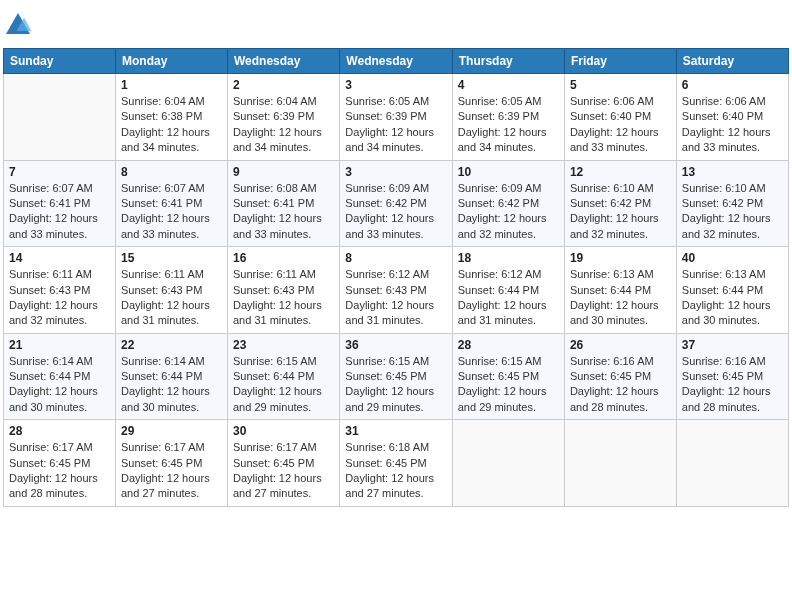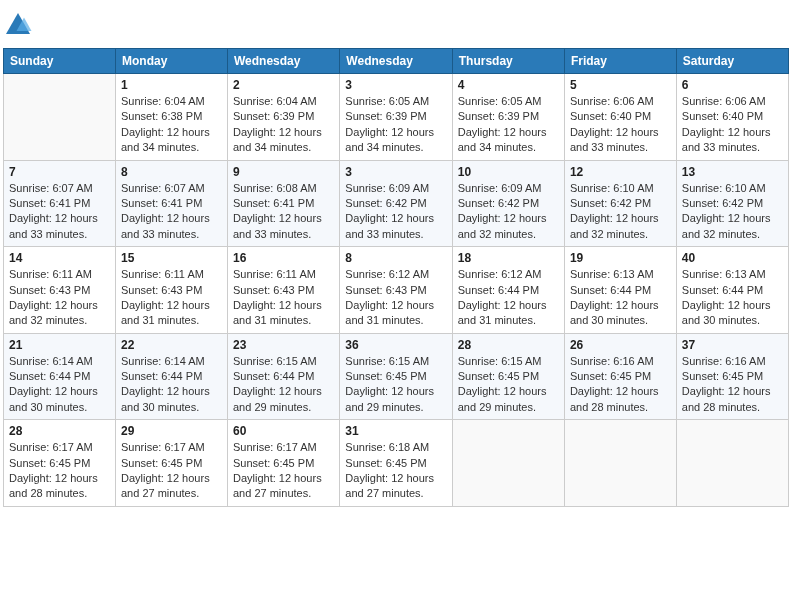--- a/index.html
+++ b/index.html
@@ -250,21 +250,21 @@
         <tr>
           <td>
             <span class="day-num">28</span>
             <div class="day-info">Sunrise: 6:17 AM<br>Sunset: 6:45 PM<br>Daylight: 12 hours<br>and 28 minutes.</div>
           </td>
           <td>
             <span class="day-num">29</span>
             <div class="day-info">Sunrise: 6:17 AM<br>Sunset: 6:45 PM<br>Daylight: 12 hours<br>and 27 minutes.</div>
           </td>
           <td>
-            <span class="day-num">60</span>
+            <span class="day-num">30</span>
             <div class="day-info">Sunrise: 6:17 AM<br>Sunset: 6:45 PM<br>Daylight: 12 hours<br>and 27 minutes.</div>
           </td>
           <td>
             <span class="day-num">31</span>
             <div class="day-info">Sunrise: 6:18 AM<br>Sunset: 6:45 PM<br>Daylight: 12 hours<br>and 27 minutes.</div>
           </td>
           <td class="empty-cell"></td>
           <td class="empty-cell"></td>
           <td class="empty-cell"></td>
         </tr>

